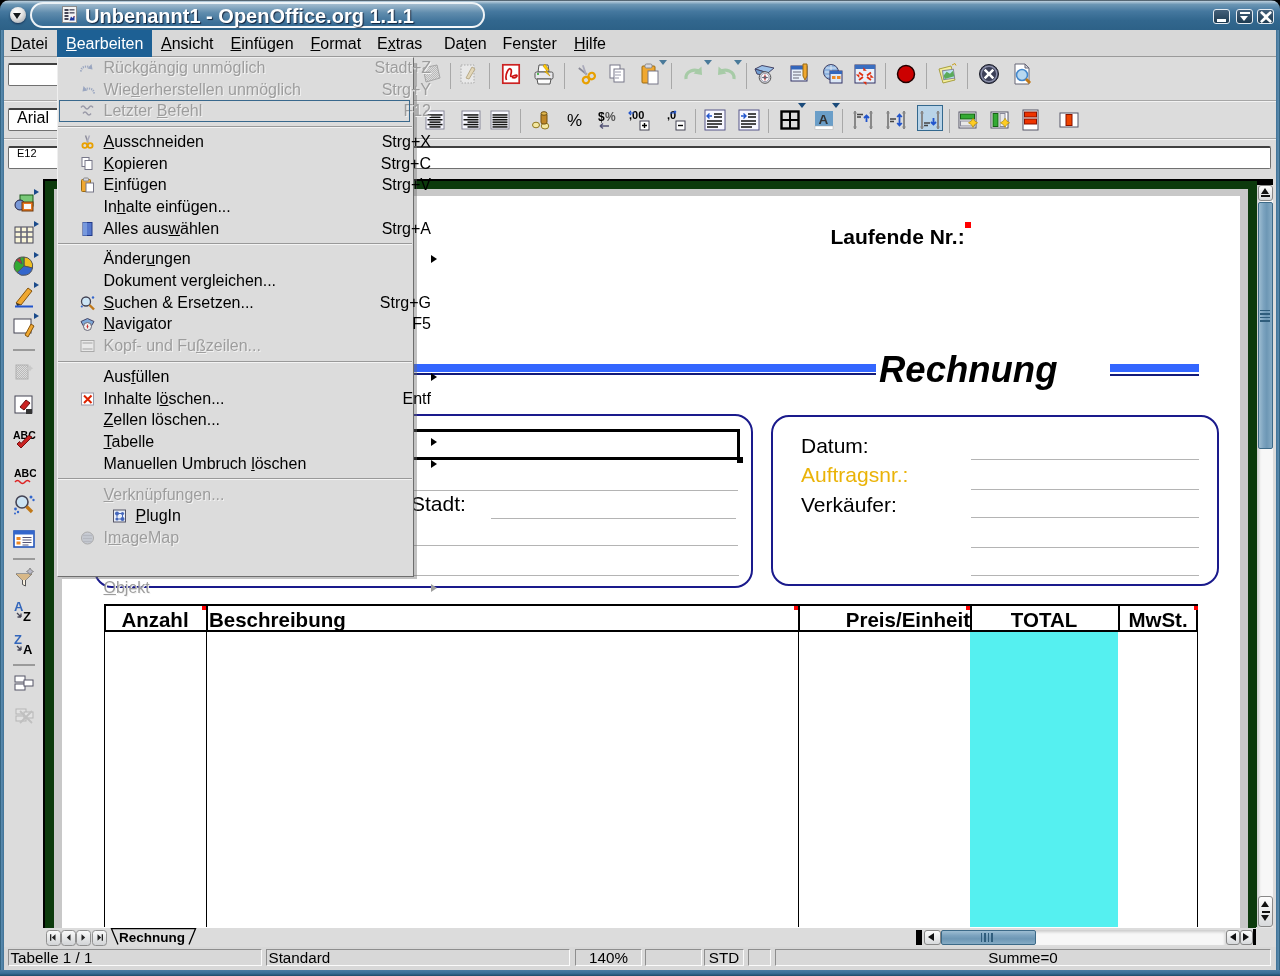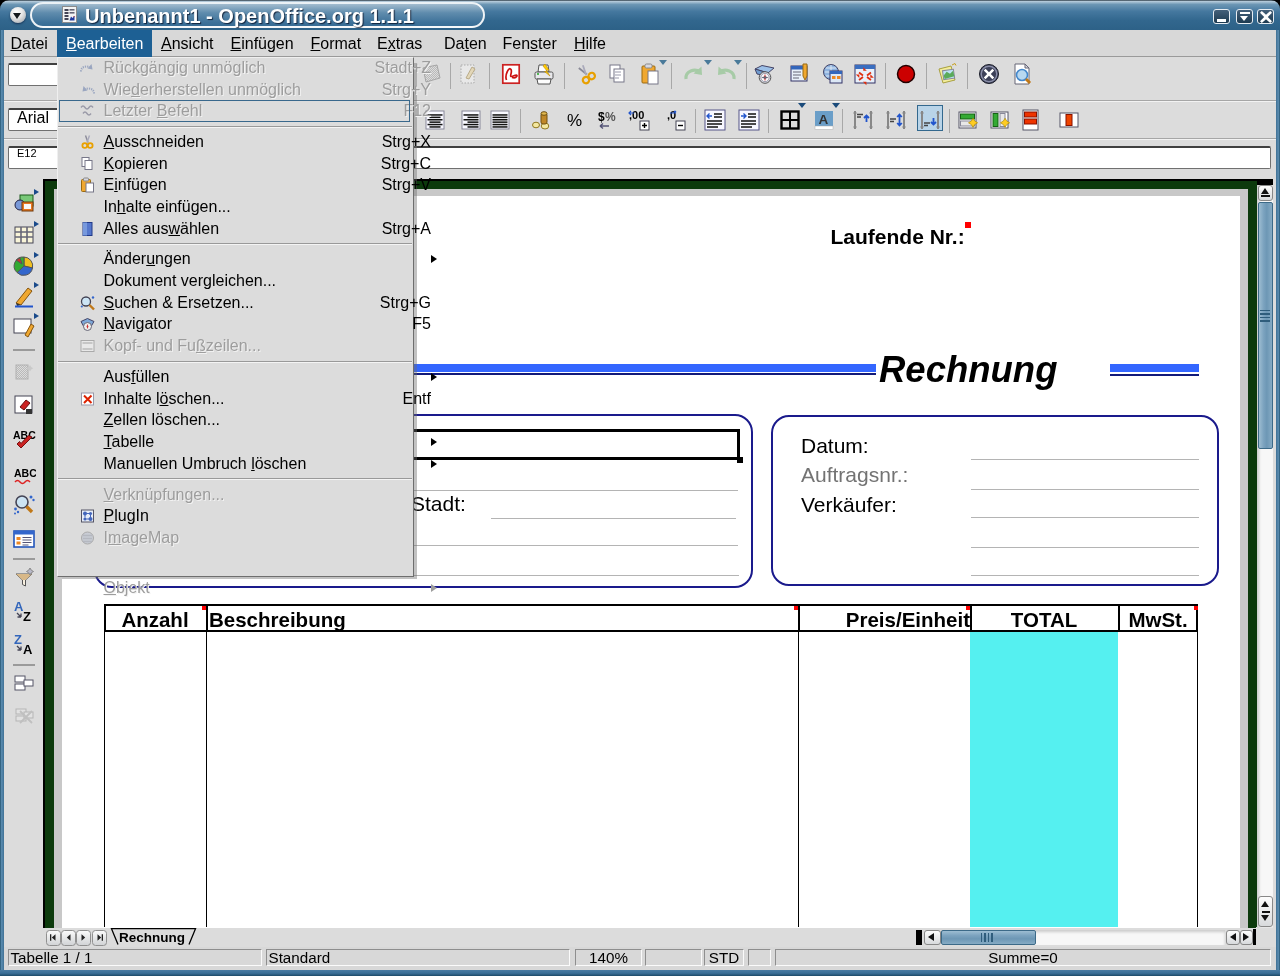--- a/index.html
+++ b/index.html
@@ -415,21 +415,21 @@
 <div class="abs" style="left:94px;top:414px;width:659px;height:174px;border:2px solid #1a1a8c;border-radius:18px;box-sizing:border-box;"></div>
 <div class="abs" style="left:110px;top:429px;width:630px;height:31px;border:3px solid #000;box-sizing:border-box;"></div>
 <div class="abs" style="left:736.5px;top:456.5px;width:6px;height:6px;background:#000;"></div>
 <div class="abs" style="left:110px;top:490px;width:628px;height:1.2px;background:#b4b4b4;"></div>
 <div class="abs" style="left:491px;top:517.5px;width:245px;height:1.2px;background:#b4b4b4;"></div>
 <div class="abs" style="left:110px;top:545px;width:628px;height:1.2px;background:#b4b4b4;"></div>
 <div class="abs" style="left:207px;top:575.3px;width:532px;height:1.2px;background:#b4b4b4;"></div>
 <div class="abs" style="left:411px;top:492px;font-size:21px;color:#000;">Stadt:</div>
 <div class="abs" style="left:771px;top:415px;width:448px;height:171px;border:2px solid #1a1a8c;border-radius:18px;box-sizing:border-box;"></div>
 <div class="abs" style="left:801px;top:434px;font-size:21px;color:#000;">Datum:</div>
-<div class="abs" style="left:801px;top:463.3px;font-size:21px;color:#737373;">Auftragsnr.:</div>
+<div class="abs" style="left:801px;top:463.3px;font-size:21px;color:#eab308;">Auftragsnr.:</div>
 <div class="abs" style="left:801px;top:492.6px;font-size:21px;color:#000;">Verkäufer:</div>
 <div class="abs" style="left:971px;top:458.7px;width:228px;height:1.2px;background:#b4b4b4;"></div>
 <div class="abs" style="left:971px;top:488.7px;width:228px;height:1.2px;background:#b4b4b4;"></div>
 <div class="abs" style="left:971px;top:516.7px;width:228px;height:1.2px;background:#b4b4b4;"></div>
 <div class="abs" style="left:971px;top:546.7px;width:228px;height:1.2px;background:#b4b4b4;"></div>
 <div class="abs" style="left:971px;top:574.7px;width:228px;height:1.2px;background:#b4b4b4;"></div>
 <div class="abs" style="left:104px;top:604px;width:1094px;height:28px;border:2px solid #000;box-sizing:border-box;"></div>
 <div class="abs" style="left:205.5px;top:604px;width:2px;height:28px;background:#000;"></div>
 <div class="abs" style="left:797.5px;top:604px;width:2px;height:28px;background:#000;"></div>
 <div class="abs" style="left:969.5px;top:604px;width:2px;height:28px;background:#000;"></div>
@@ -636,21 +636,21 @@
   </div>
 <div class="mi" style="top:452.8px;">
     <span class="lbl">Manuellen Umbruch <u>l</u>öschen</span>
     <span class="sub" style="border-left-color:#000"></span>
   </div>
 <div class="msep" style="top:478.0px;"></div>
 <div class="msep2" style="top:479.0px;"></div>
 <div class="mi dis" style="top:483.7px;">
     <span class="lbl"><u>V</u>erknüpfungen...</span>
   </div>
-<div class="mi" style="top:505.4px;">
+<div class="mi" style="top:505.4px;margin-left:32px;">
     <svg class="ico" viewBox="0 0 17 17">
       <rect x="2.5" y="2.5" width="12" height="12" fill="#e8eef8" stroke="#556"></rect>
       <circle cx="6" cy="6" r="2" fill="#4466bb"></circle>
       <circle cx="11.5" cy="6" r="1.6" fill="#4466bb"></circle>
       <circle cx="6" cy="11.5" r="1.6" fill="#4466bb"></circle>
       <circle cx="11.5" cy="11.5" r="2" fill="#4466bb"></circle>
       <path d="M7.5 6 h3 M6 7.5 v2.5 M11.5 7.5 v2.5 M7.5 11.5 h3" stroke="#4466bb" stroke-width="1"></path>
     </svg>
     <span class="lbl"><u>P</u>lugIn</span>
   </div>

